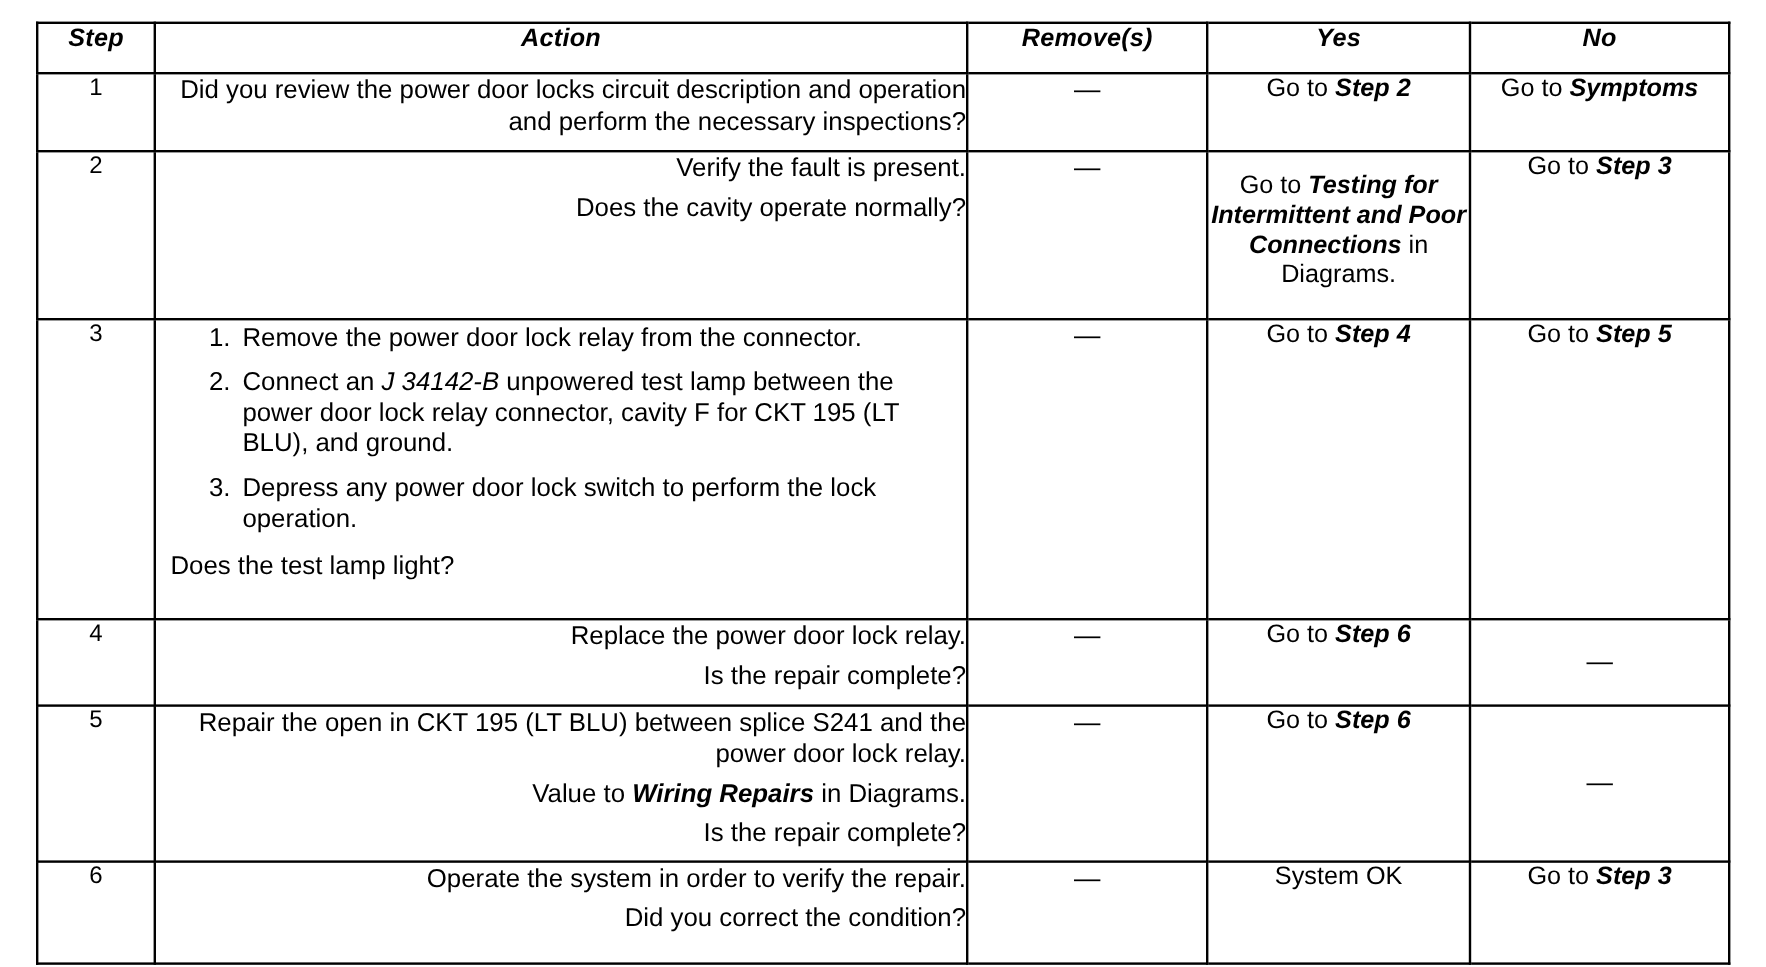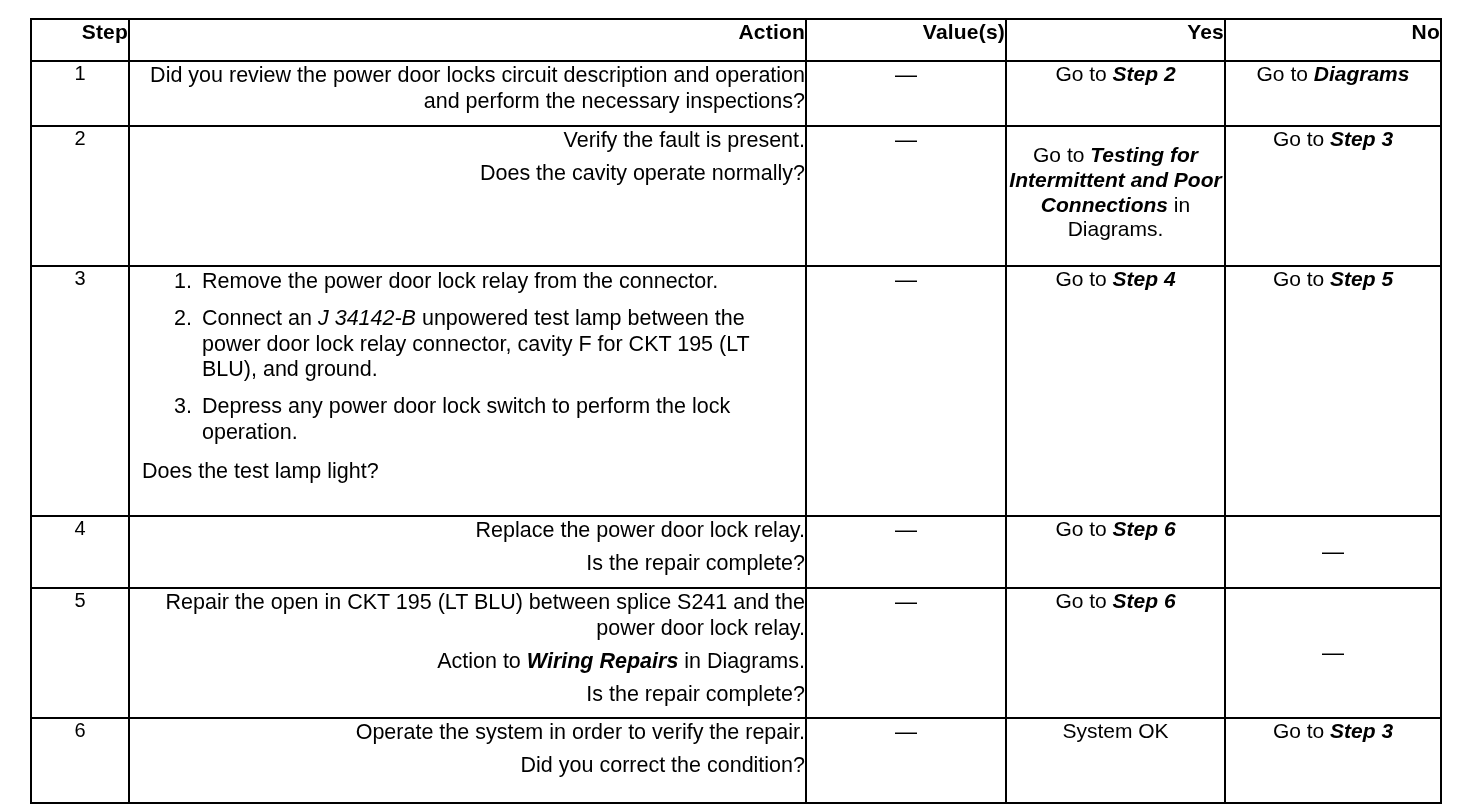--- a/index.html
+++ b/index.html
@@ -37,25 +37,26 @@
   table.diag col.c-no     { width: 216px; }
 
   table.diag th, table.diag td {
     border: 2px solid #000000;
     padding: 0;
     vertical-align: top;
     background: #ffffff;
   }
   thead th {
     height: 40px;
-    text-align: right;
+    text-align: center;
     vertical-align: middle;
     font-size: 21px;
     font-weight: bold;
     letter-spacing: 0.2px;
+    font-style: italic;
   }
   td.step-cell {
     text-align: center;
     vertical-align: middle;
     font-size: 20px;
   }
   td.action-cell {
     padding: 7px 10px 6px 13px;
     font-size: 21.5px;
     line-height: 1.21;
@@ -125,38 +126,38 @@
         <col class="c-action">
         <col class="c-value">
         <col class="c-yes">
         <col class="c-no">
     </colgroup>
 
     <thead>
       <tr>
         <th>Step</th>
         <th>Action</th>
-        <th>Value(s)</th>
+        <th>Remove(s)</th>
         <th>Yes</th>
         <th>No</th>
       </tr>
     </thead>
 
     <tbody>
 
       <tr style="height:65px;">
         <td class="step-cell">1</td>
         <td class="action-cell">
           <p class="para last">Did you review the power door locks circuit description and operation and perform the necessary inspections?</p>
         </td>
         <td class="value-cell">
           <span class="dash">—</span>
         </td>
         <td class="yn-cell"><span>Go to </span><span class="it">Step 2</span></td>
-        <td class="yn-cell"><span>Go to </span><span class="it">Diagrams</span></td>
+        <td class="yn-cell"><span>Go to </span><span class="it">Symptoms</span></td>
       </tr>
 
       <tr style="height:140px;">
         <td class="step-cell">2</td>
         <td class="action-cell">
           <p class="para">Verify the fault is present.</p>
           <p class="para last">Does the cavity operate normally?</p>
         </td>
         <td class="value-cell">
           <span class="dash">—</span>
@@ -198,21 +199,21 @@
           <span class="dash">—</span>
         </td>
         <td class="yn-cell"><span>Go to </span><span class="it">Step 6</span></td>
         <td class="yn-cell mid"><span class="dash">—</span></td>
       </tr>
 
       <tr style="height:130px;">
         <td class="step-cell">5</td>
         <td class="action-cell">
           <p class="para">Repair the open in CKT 195 (LT BLU) between splice S241 and the power door lock relay.</p>
-          <p class="para"><span>Action to </span><span class="it">Wiring Repairs</span><span> in Diagrams.</span></p>
+          <p class="para"><span>Value to </span><span class="it">Wiring Repairs</span><span> in Diagrams.</span></p>
           <p class="para last">Is the repair complete?</p>
         </td>
         <td class="value-cell">
           <span class="dash">—</span>
         </td>
         <td class="yn-cell"><span>Go to </span><span class="it">Step 6</span></td>
         <td class="yn-cell mid"><span class="dash">—</span></td>
       </tr>
 
       <tr style="height:85px;">

